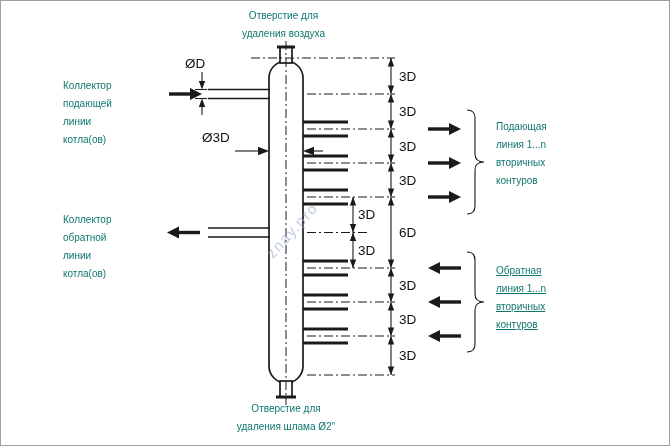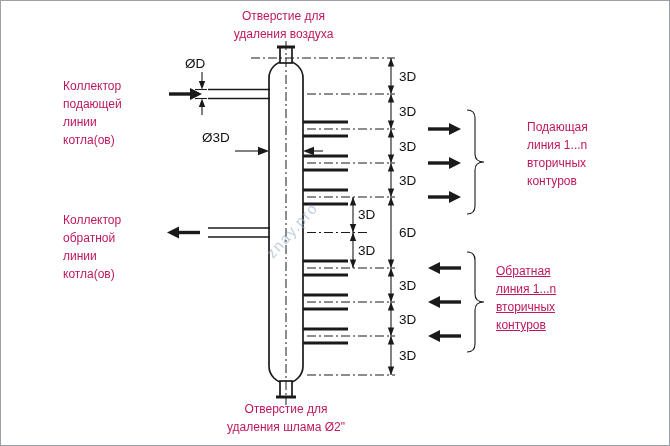--- a/index.html
+++ b/index.html
@@ -3,22 +3,22 @@
 <meta charset="utf-8">
 <style>
   html,body { margin:0; padding:0; background:#f4f4f4; }
   .stage {
     position:relative; width:670px; height:446px; background:#ffffff;
     border:1px solid #9aa0a6; box-sizing:border-box; overflow:hidden;
     font-family:"Liberation Sans", sans-serif; color:#111;
   }
   .stage svg { position:absolute; left:0; top:0; }
   .lbl {
-    position:absolute; white-space:pre-line; font-size:12px; line-height:18px;
-    color:#be185d;
+    position:absolute; white-space:pre-line; font-size:10px; line-height:18px;
+    color:#0f766e;
   }
   .center { text-align:center; }
   .watermark {
     position:absolute; left:268px; top:246px;
     color:rgba(150,172,204,0.6); font-size:15px; letter-spacing:1.5px;
     transform:rotate(-48deg); transform-origin:left center;
     user-select:none;
   }
   .thin  { stroke:#1a1a1a; stroke-width:1.1; fill:none; }
   .med   { stroke:#1a1a1a; stroke-width:1.7; fill:none; }
@@ -182,21 +182,21 @@
   <div class="lbl" style="left:62px; top:76px; width:120px;">Коллектор
 подающей
 линии
 котла(ов)</div>
 
   <div class="lbl" style="left:62px; top:210px; width:120px;">Коллектор
 обратной
 линии
 котла(ов)</div>
 
-  <div class="lbl" style="left:495px; top:117px; width:115px;margin-left:31px;">Подающая
+  <div class="lbl" style="left:495px; top:117px; width:115px;">Подающая
 линия 1...n
 вторичных
 контуров</div>
 
   <div class="lbl" style="left:495px; top:261px; width:115px;text-decoration:underline;">Обратная
 линия 1...n
 вторичных
 контуров</div>
 
   <span class="watermark">znay.pro</span>

